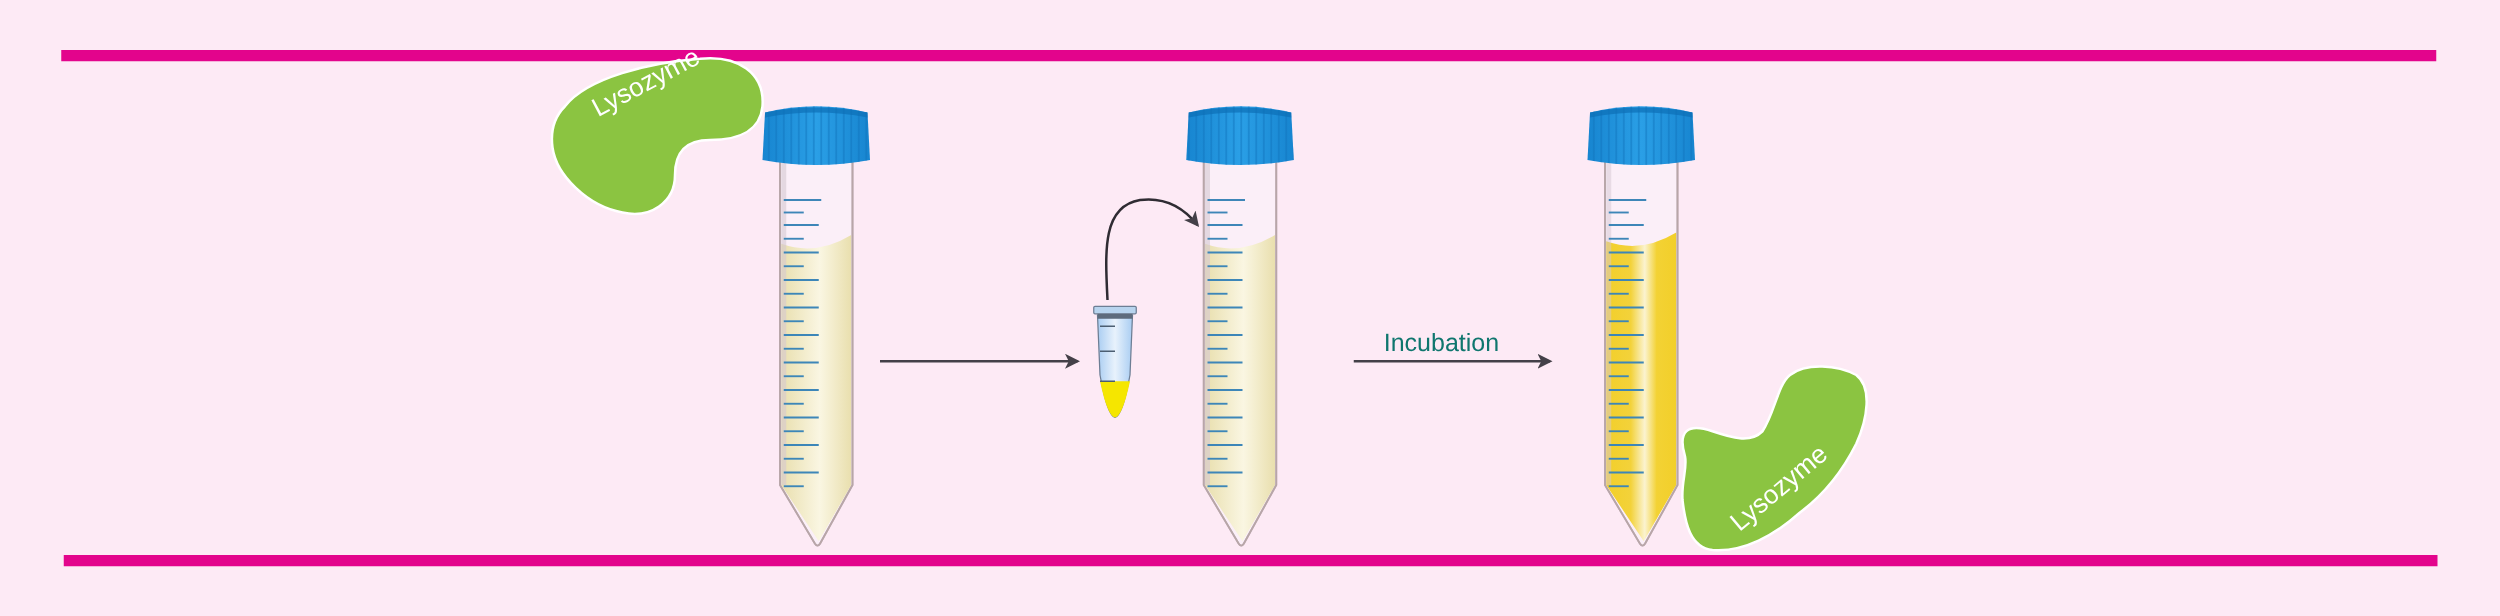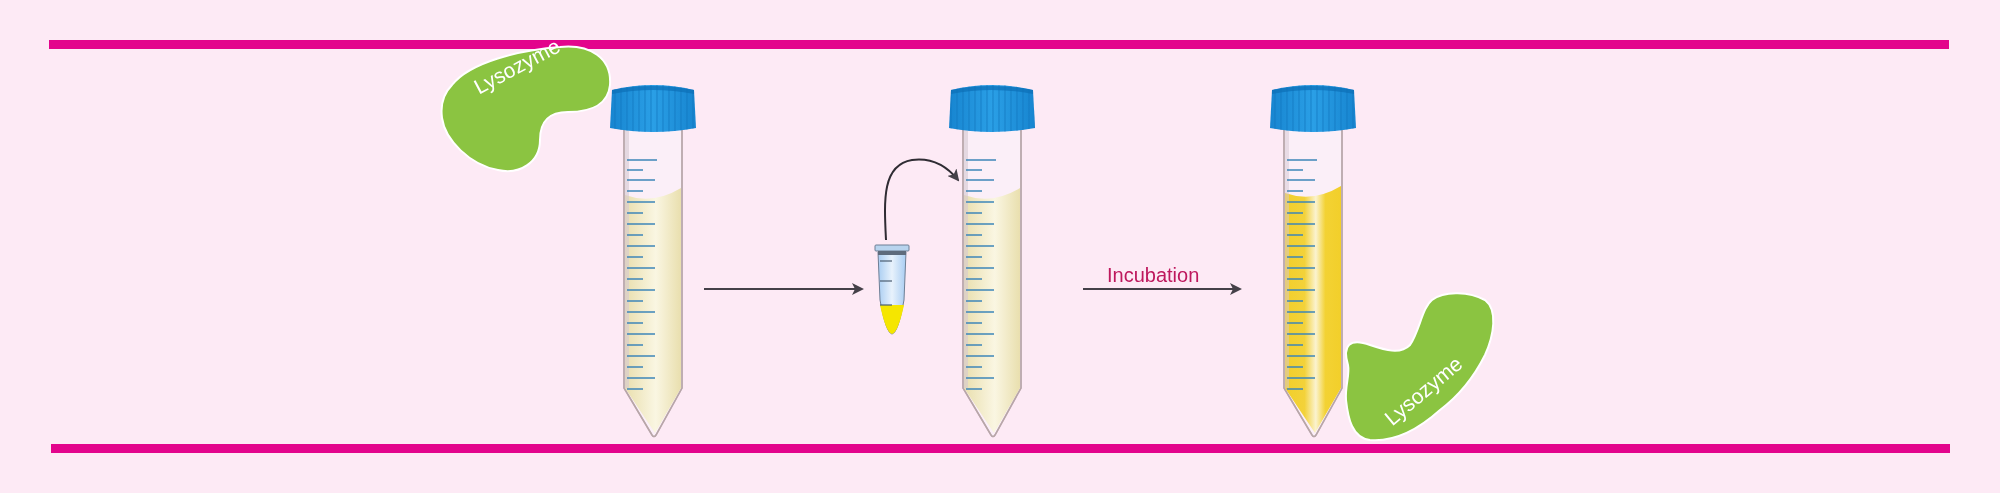--- a/index.html
+++ b/index.html
@@ -1,19 +1,19 @@
 <!DOCTYPE html>
 <html><head>
 <meta charset="utf-8">
 <style>
   html,body{margin:0;padding:0;}
   body{width:2000px;height:493px;background:#fdeaf5;position:relative;overflow:hidden;font-family:"Liberation Sans",sans-serif;}
   .bar{position:absolute;background:#e3048c;}
   svg{position:absolute;left:0;top:0;}
-  .label{position:absolute;color:#be185d;font-size:20px;}
+  .label{position:absolute;color:#0f766e;font-size:20px;}
 </style>
 </head>
 <body>
 
 <div class="bar" style="left:49px;top:40px;width:1900px;height:9px;"></div>
 <div class="bar" style="left:51px;top:444px;width:1899px;height:9px;"></div>
 
 <svg width="2000" height="493" viewBox="0 0 2000 493">
   <defs>
     <linearGradient id="paleGrad" x1="0" x2="1" y1="0" y2="0">

